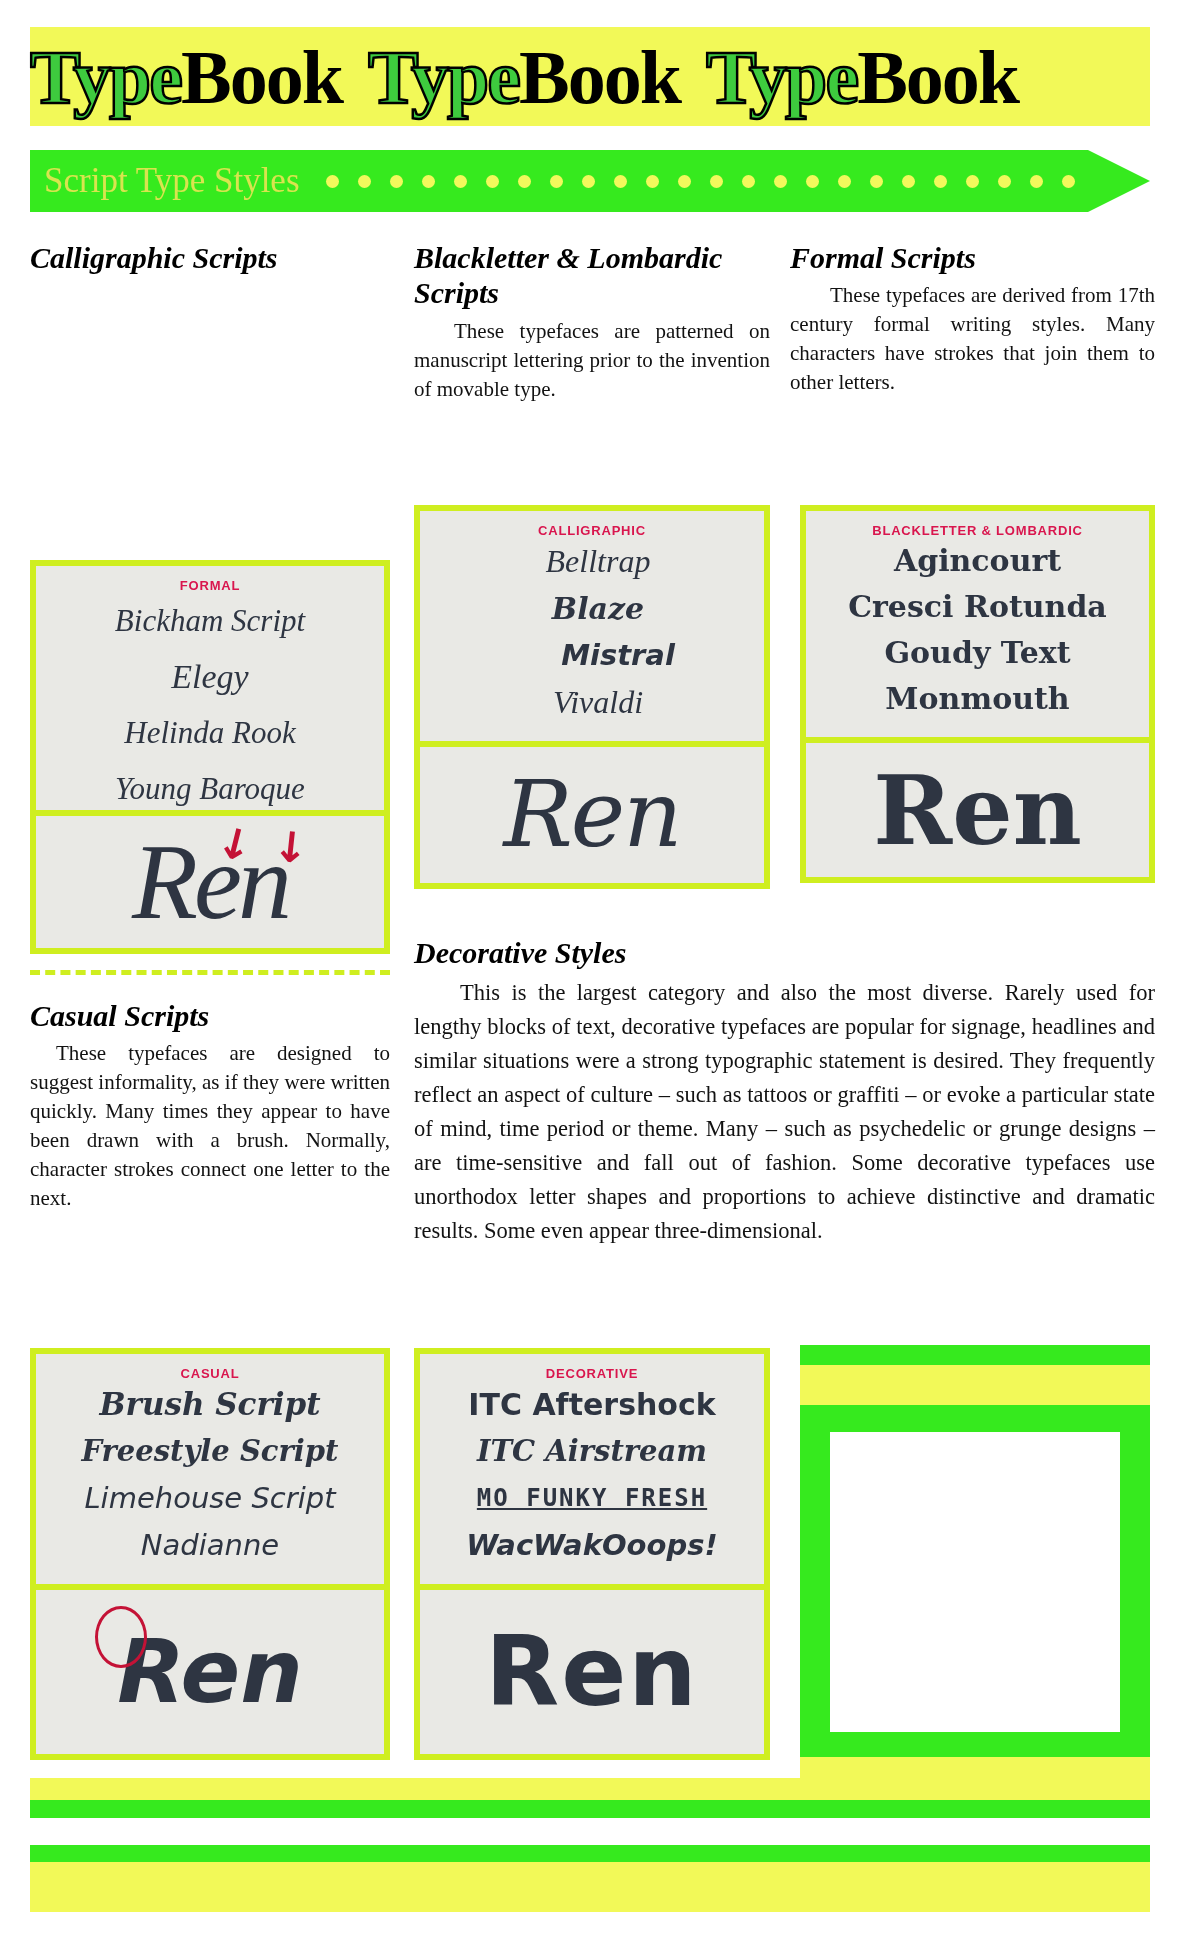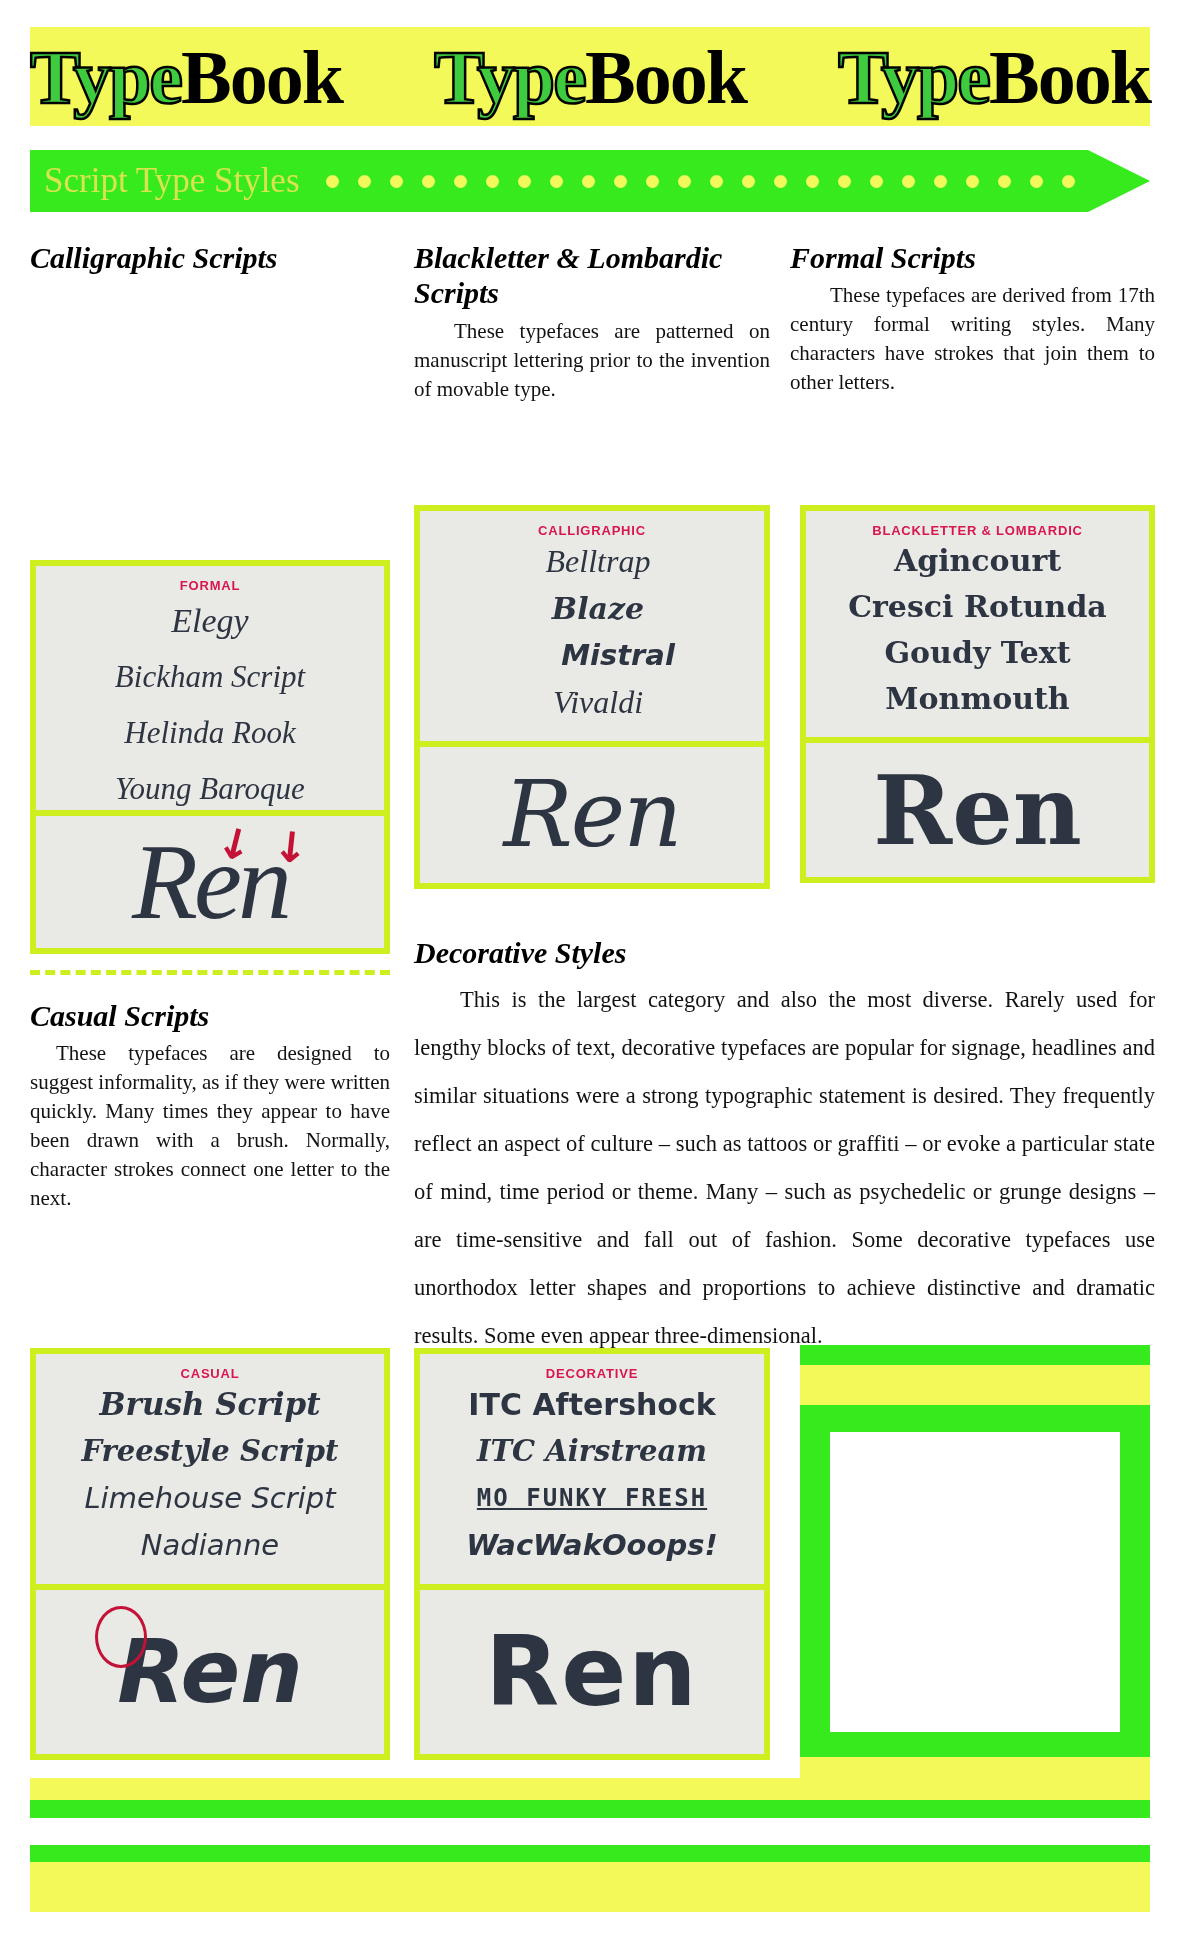--- a/index.html
+++ b/index.html
@@ -14,40 +14,40 @@
     --annotation_red:#c41236;
     --ink:#2e3542;
     --body_black:#121212;
   }
   *{margin:0;padding:0;box-sizing:border-box;}
   body{background:#ffffff;font-family:"Liberation Serif",serif;}
   .page{position:relative;width:1180px;height:1942px;background:#fff;overflow:hidden;}
 
   
   .masthead{position:absolute;left:30px;top:27px;width:1120px;height:99px;
-    background:var(--masthead_yellow);display:flex;align-items:center;justify-content:space-between;gap:26px;}
+    background:var(--masthead_yellow);display:flex;align-items:center;justify-content:flex-start;gap:26px;}
   .tb{font-family:"Liberation Serif",serif;font-weight:bold;font-size:76px;line-height:1;letter-spacing:-2px;white-space:nowrap;}
   .tb .type{color:var(--masthead_type_green);-webkit-text-stroke:2.5px #000;}
   .tb .book{color:#000;}
 
   
   .banner{position:absolute;left:30px;top:150px;width:1120px;height:62px;background:var(--banner_green);
     display:flex;align-items:center;
     clip-path:polygon(0 0,calc(100% - 62px) 0,100% 50%,calc(100% - 62px) 100%,0 100%);}
   .banner-title{font-family:"Liberation Serif",serif;font-size:35px;color:var(--banner_text_yellow);
     padding-left:14px;white-space:nowrap;}
   .banner-dots{display:flex;align-items:center;gap:19px;margin-left:26px;}
   .dot{width:13px;height:13px;border-radius:50%;background:var(--dot_yellow);display:inline-block;}
 
   
   .article{position:absolute;color:var(--body_black);}
   .sec-heading{font-family:"Liberation Serif",serif;font-style:italic;font-weight:bold;font-size:30px;line-height:1.18;color:#000;}
   .sec-body{font-family:"Liberation Serif",serif;font-size:21px;line-height:29px;text-align:justify;text-indent:40px;margin-top:6px;}
   .article-casual .sec-body{text-indent:26px;}
-  .article-decorative .sec-body{font-size:22.5px;line-height:48px;text-indent:46px;}
+  .article-decorative .sec-body{font-size:22.5px;line-height:34px;text-indent:46px;}
 
   
   .specimen{position:absolute;background:var(--specimen_border);padding:6px;display:flex;flex-direction:column;gap:6px;}
   .panel{background:var(--specimen_bg);width:100%;}
   .panel-names{text-align:center;padding-top:12px;}
   .spec-label{font-family:"Liberation Sans",sans-serif;font-weight:bold;font-size:13px;letter-spacing:.8px;color:var(--label_red);}
   .font-name{color:var(--ink);}
   .panel-ren{display:flex;align-items:center;justify-content:center;position:relative;overflow:hidden;}
   .ren-text{color:var(--ink);line-height:1;}
 
@@ -144,22 +144,22 @@
   </section>
 
   <section class="article article-formal" style="left:790px;top:240px;width:365px;">
     <h2 class="sec-heading">Formal Scripts</h2>
     <p class="sec-body">These typefaces are derived from 17th century formal writing styles. Many characters have strokes that join them to other letters.</p>
   </section>
 
   <div class="specimen box-formal" style="left:30px;top:560px;width:360px;">
     <div class="panel panel-names" style="height:244px;">
       <div class="spec-label">FORMAL</div>
+      <div class="font-name f1">Bickham Script</div>
       <div class="font-name f2">Elegy</div>
-      <div class="font-name f1">Bickham Script</div>
       <div class="font-name f3">Helinda Rook</div>
       <div class="font-name f4">Young Baroque</div>
     </div>
     <div class="panel panel-ren" style="height:132px;">
       <span class="ren-text">Ren</span>
       <span class="arrow-icon arrow-1">↓</span>
       <span class="arrow-icon arrow-2">↓</span>
     </div>
   </div>
 

